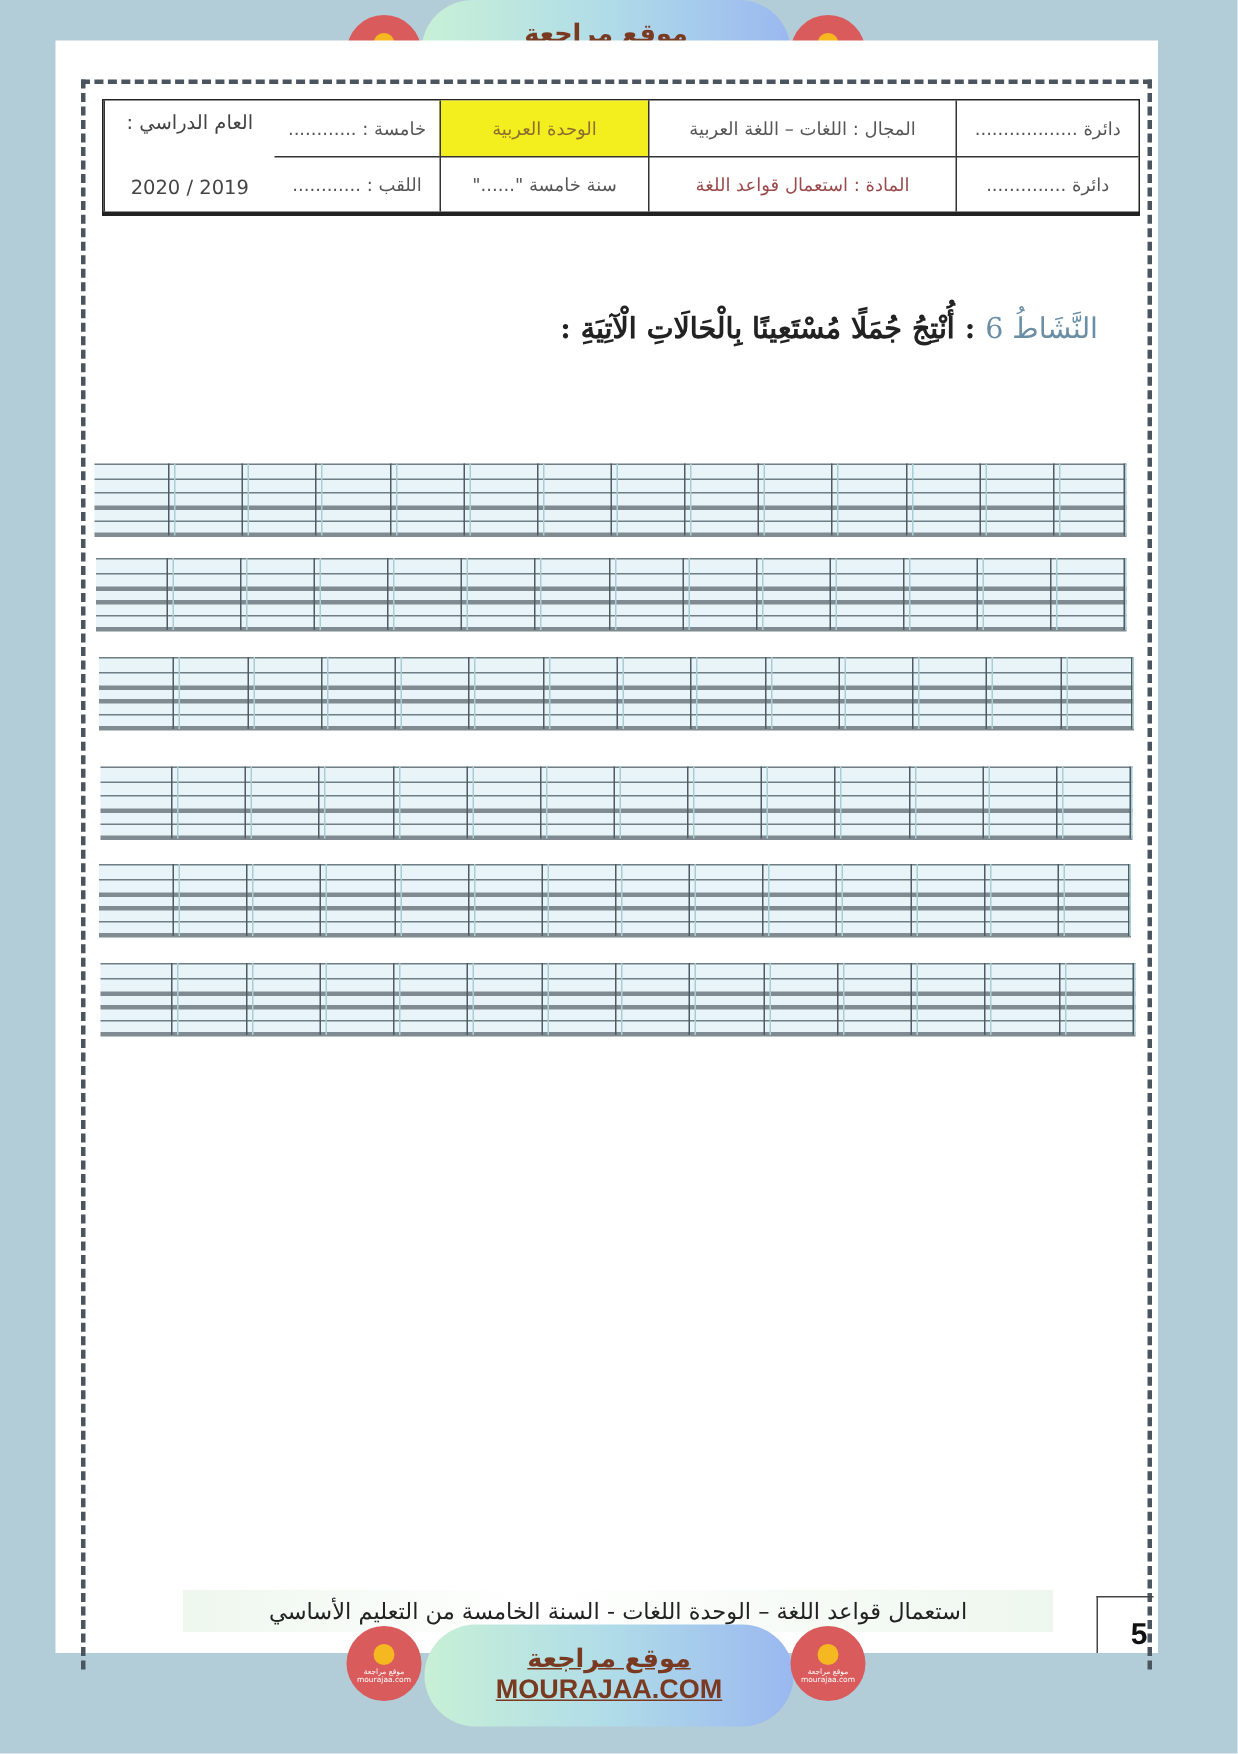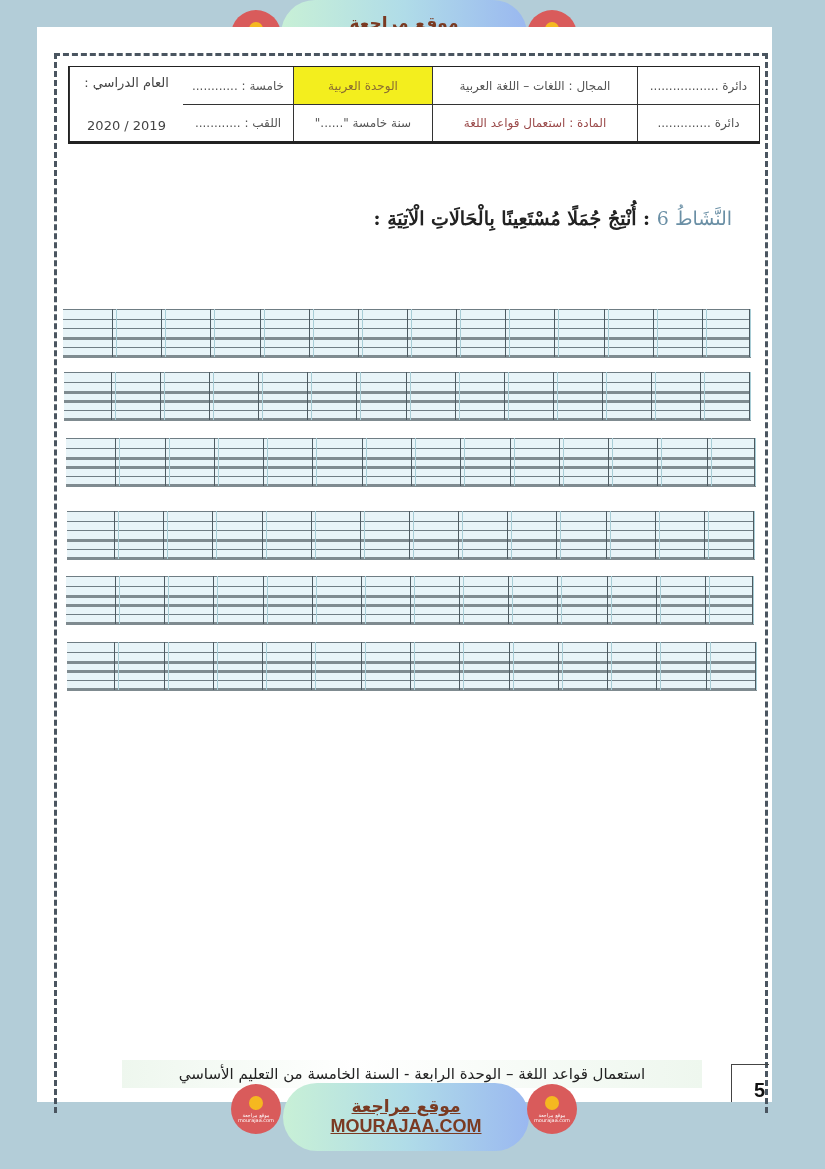--- a/index.html
+++ b/index.html
@@ -341,21 +341,21 @@
         <div class="vl2" style="left: 544px;"></div>
         <div class="vl" style="left: 589px;"></div>
         <div class="vl2" style="left: 593px;"></div>
         <div class="vl" style="left: 639px;"></div>
         <div class="vl2" style="left: 643px;"></div>
         <div class="vl" style="left: 688px;"></div>
         <div class="vl2" style="left: 689px;"></div>
       </div>
     </div>
 
-  <div class="footer-strip">استعمال قواعد اللغة – الوحدة الرابعة - السنة الخامسة من التعليم الأساسي</div>
+  <div class="footer-strip">استعمال قواعد اللغة – الوحدة اللغات - السنة الخامسة من التعليم الأساسي</div>
   <div class="page-num-box">5</div>
 </div>
 
 <div class="badge" style="left:231px; top:1084px;">
   <div class="dot"></div>
   <div class="txt">موقع مراجعة mourajaa.com</div>
 </div>
 <div class="banner" style="left:283px; top:1083px;">
   <div class="ar">موقع مراجعة</div>
   <div class="en">MOURAJAA.COM</div>

